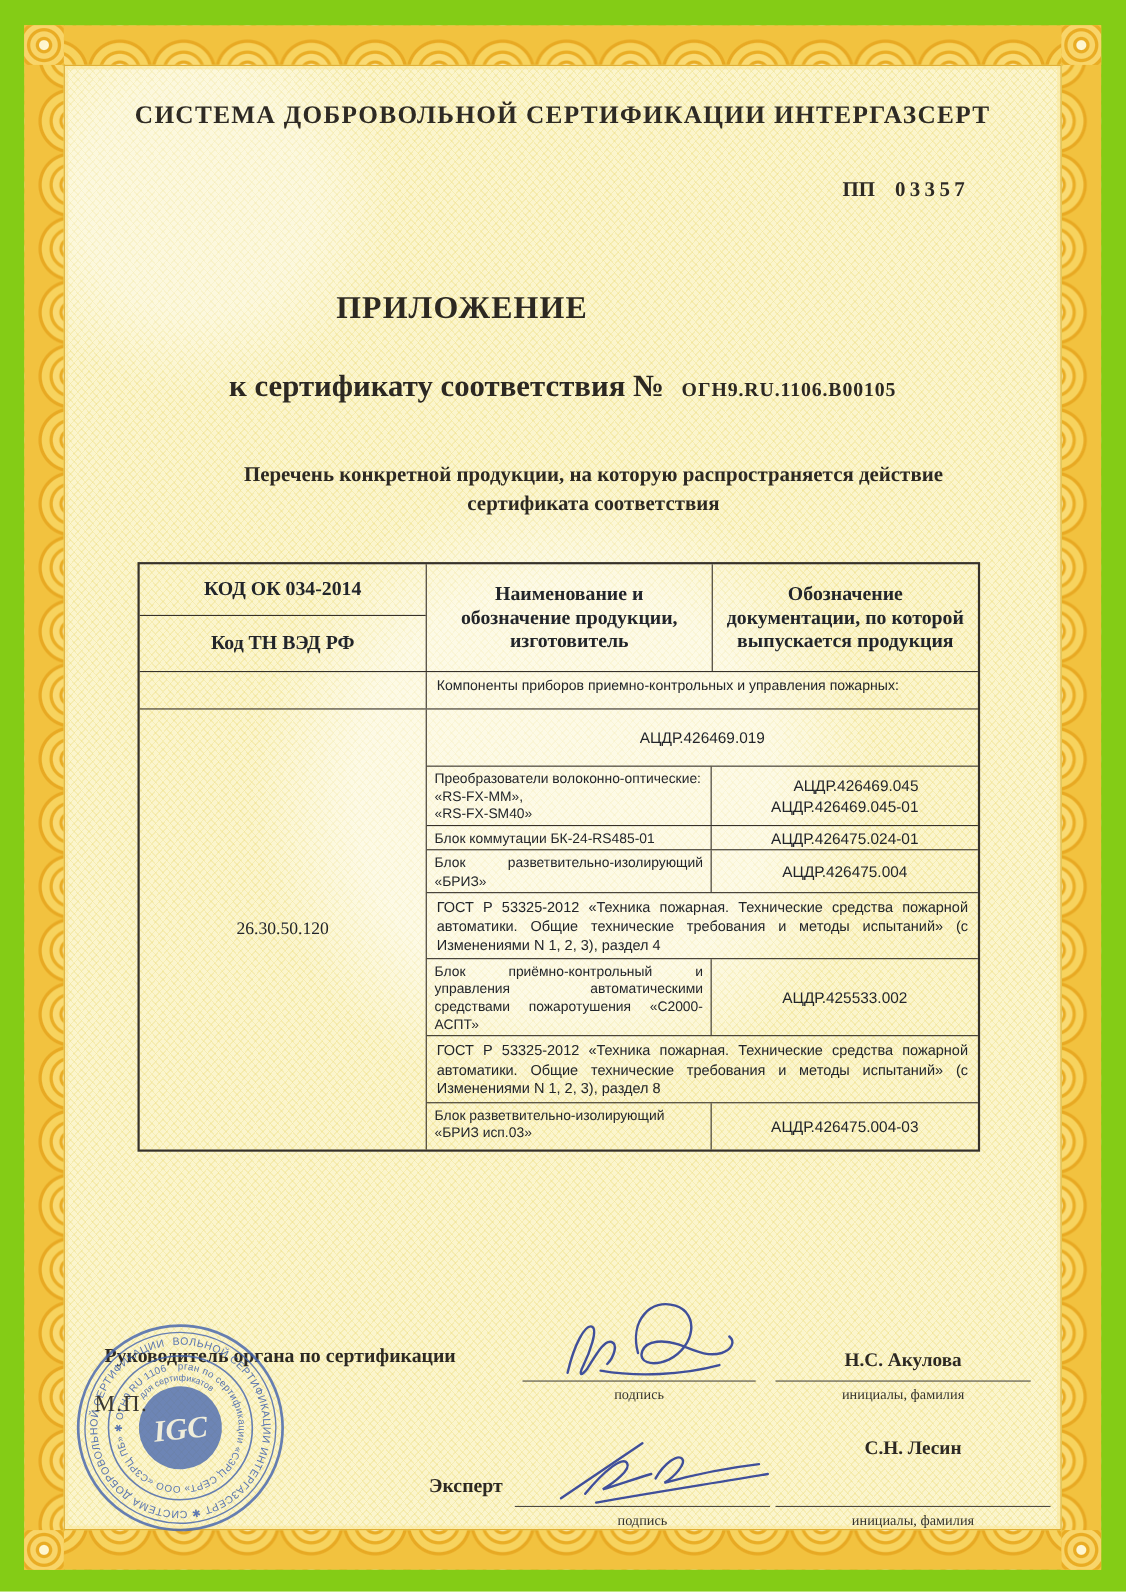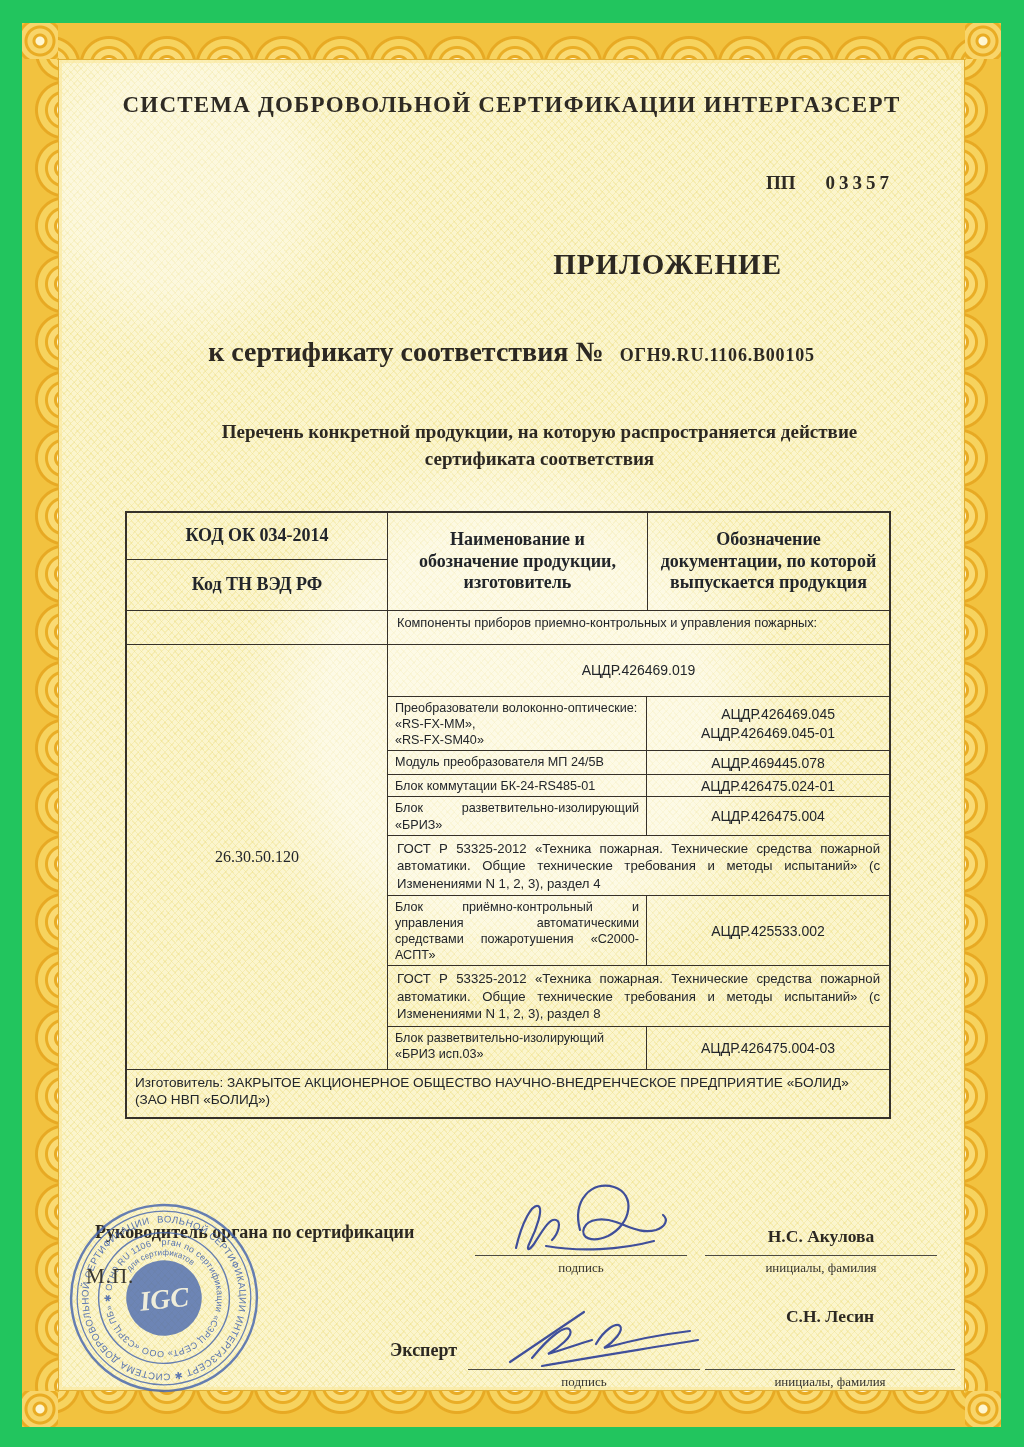--- a/index.html
+++ b/index.html
@@ -1,17 +1,17 @@
 <!DOCTYPE html>
 <html lang="ru"><head>
 <meta charset="utf-8">
 <style>
   * { box-sizing: border-box; margin: 0; padding: 0; }
   body { background: #ffffff; font-family: "Liberation Serif", serif; }
-  .page { position: relative; width: 1024px; height: 1447px; background: #22c55e; margin: 0 auto; overflow: hidden; }
+  .page { position: relative; width: 1024px; height: 1447px; background: #84cc16; margin: 0 auto; overflow: hidden; }
 
   
   .fr { position: absolute; background-color: #f2c23f; }
   .fr-top, .fr-bottom { left: 22px; right: 23px; height: 36px; }
   .fr-top { top: 23px;
     background-image: radial-gradient(circle at 50% 118%, rgba(255,249,216,.95) 0 7px, rgba(232,170,34,.92) 8px 10px, rgba(250,221,122,.9) 11px 16px, rgba(232,170,34,.85) 17px 19px, rgba(248,215,102,.8) 20px 26px, rgba(229,163,28,.8) 27px 29px, rgba(246,207,85,0) 30px);
     background-size: 58px 36px; background-position: left bottom; }
   .fr-bottom { bottom: 20px;
     background-image: radial-gradient(circle at 50% -18%, rgba(255,249,216,.95) 0 7px, rgba(232,170,34,.92) 8px 10px, rgba(250,221,122,.9) 11px 16px, rgba(232,170,34,.85) 17px 19px, rgba(248,215,102,.8) 20px 26px, rgba(229,163,28,.8) 27px 29px, rgba(246,207,85,0) 30px);
     background-size: 58px 36px; background-position: left top; }
@@ -36,24 +36,24 @@
       repeating-linear-gradient(48deg, rgba(234,216,112,.30) 0 1px, rgba(234,216,112,0) 1px 5px),
       repeating-linear-gradient(-48deg, rgba(234,216,112,.30) 0 1px, rgba(234,216,112,0) 1px 5px);
     border: 1.5px solid #e0af35;
     box-shadow: inset 0 0 0 3px rgba(250,232,156,.65); }
 
   .abs { position: absolute; }
 
   
   .sys-title { left: 58px; top: 92px; width: 907px; text-align: center;
     font-size: 23px; font-weight: bold; letter-spacing: 1.2px; color: #2e2a24; }
-  .form-line { left: 766px; top: 172px; display: flex; gap: 30px;
+  .form-line { left: 766px; top: 162px; display: flex; gap: 18px;
     font-size: 19px; font-weight: bold; color: #2e2a24; }
   .form-number { letter-spacing: 4px; }
-  .doc-title { left: 58px; top: 248px; width: 724px; text-align: right;
+  .doc-title { left: 58px; top: 264px; width: 724px; text-align: center;
     font-size: 29px; font-weight: bold; letter-spacing: 1px; color: #2c2822; }
   .cert-line { left: 58px; top: 336px; width: 907px; display: flex;
     justify-content: center; align-items: baseline; gap: 16px; color: #2c2822; }
   .cert-prefix { font-size: 28px; font-weight: bold; }
   .cert-number { font-size: 18px; font-weight: bold; letter-spacing: .8px; }
   .descr { left: 58px; top: 419px; width: 907px; text-align: center; white-space: pre-line;
     font-size: 19px; font-weight: bold; line-height: 1.42; color: #2c2822; margin-left: 28px; }
 
   
   .ctable { left: 125px; top: 511px; width: 766px; border: 2px solid #36312a;
@@ -150,24 +150,20 @@
         <div class="prow" style="min-height:52px">
           <div class="c-doc">АЦДР.426469.019</div>
         </div>
         <div class="prow" style="min-height:51px">
           <div class="c-name">Преобразователи волоконно-оптические:
 «RS-FX-MM»,
 «RS-FX-SM40»</div>
           <div class="c-doc">АЦДР.426469.045
 АЦДР.426469.045-01</div>
         </div>
-        <div class="prow" style="min-height:24px">
-          <div class="c-name">Модуль преобразователя МП 24/5В</div>
-          <div class="c-doc">АЦДР.469445.078</div>
-        </div>
         <div class="prow" style="min-height:22px">
           <div class="c-name">Блок коммутации БК-24-RS485-01</div>
           <div class="c-doc">АЦДР.426475.024-01</div>
         </div>
         <div class="prow" style="min-height:33px">
           <div class="c-name">Блок разветвительно-изолирующий «БРИЗ»</div>
           <div class="c-doc">АЦДР.426475.004</div>
         </div>
         <div class="prow" style="min-height:60px">
           <div class="c-sect">ГОСТ Р 53325-2012 «Техника пожарная. Технические средства пожарной автоматики. Общие технические требования и методы испытаний» (с Изменениями N 1, 2, 3), раздел 4</div>
@@ -181,21 +177,20 @@
         </div>
         <div class="prow" style="min-height:42px">
           <div class="c-name">Блок разветвительно-изолирующий
 «БРИЗ исп.03»</div>
           <div class="c-doc">АЦДР.426475.004-03</div>
         </div>
 
       </div>
     </div>
 
-    <div class="tman">Изготовитель: ЗАКРЫТОЕ АКЦИОНЕРНОЕ ОБЩЕСТВО НАУЧНО-ВНЕДРЕНЧЕСКОЕ ПРЕДПРИЯТИЕ «БОЛИД» (ЗАО НВП «БОЛИД»)</div>
   </div>
 
   <div class="abs sig-label" style="left:95px; top:1222px;">Руководитель органа по сертификации</div>
   <svg class="abs sig-svg" style="left:488px; top:1178px;" width="200" height="85" viewBox="0 0 200 85">
     <g fill="none" stroke="#2c3e96" stroke-width="2.2" stroke-linecap="round" opacity="0.9">
       <path d="M28,70 C34,44 44,26 50,28 C56,30 48,52 42,64 C38,72 40,74 46,66 C56,50 62,40 68,42 C74,44 70,56 64,62"></path>
       <path d="M92,52 C84,22 104,2 126,9 C148,16 144,46 120,58 C104,65 92,60 96,50 C100,40 116,40 128,44 C142,49 154,56 168,52 C177,49 181,42 175,37"></path>
       <path d="M58,68 C92,74 132,72 166,63"></path>
     </g>
   </svg>

